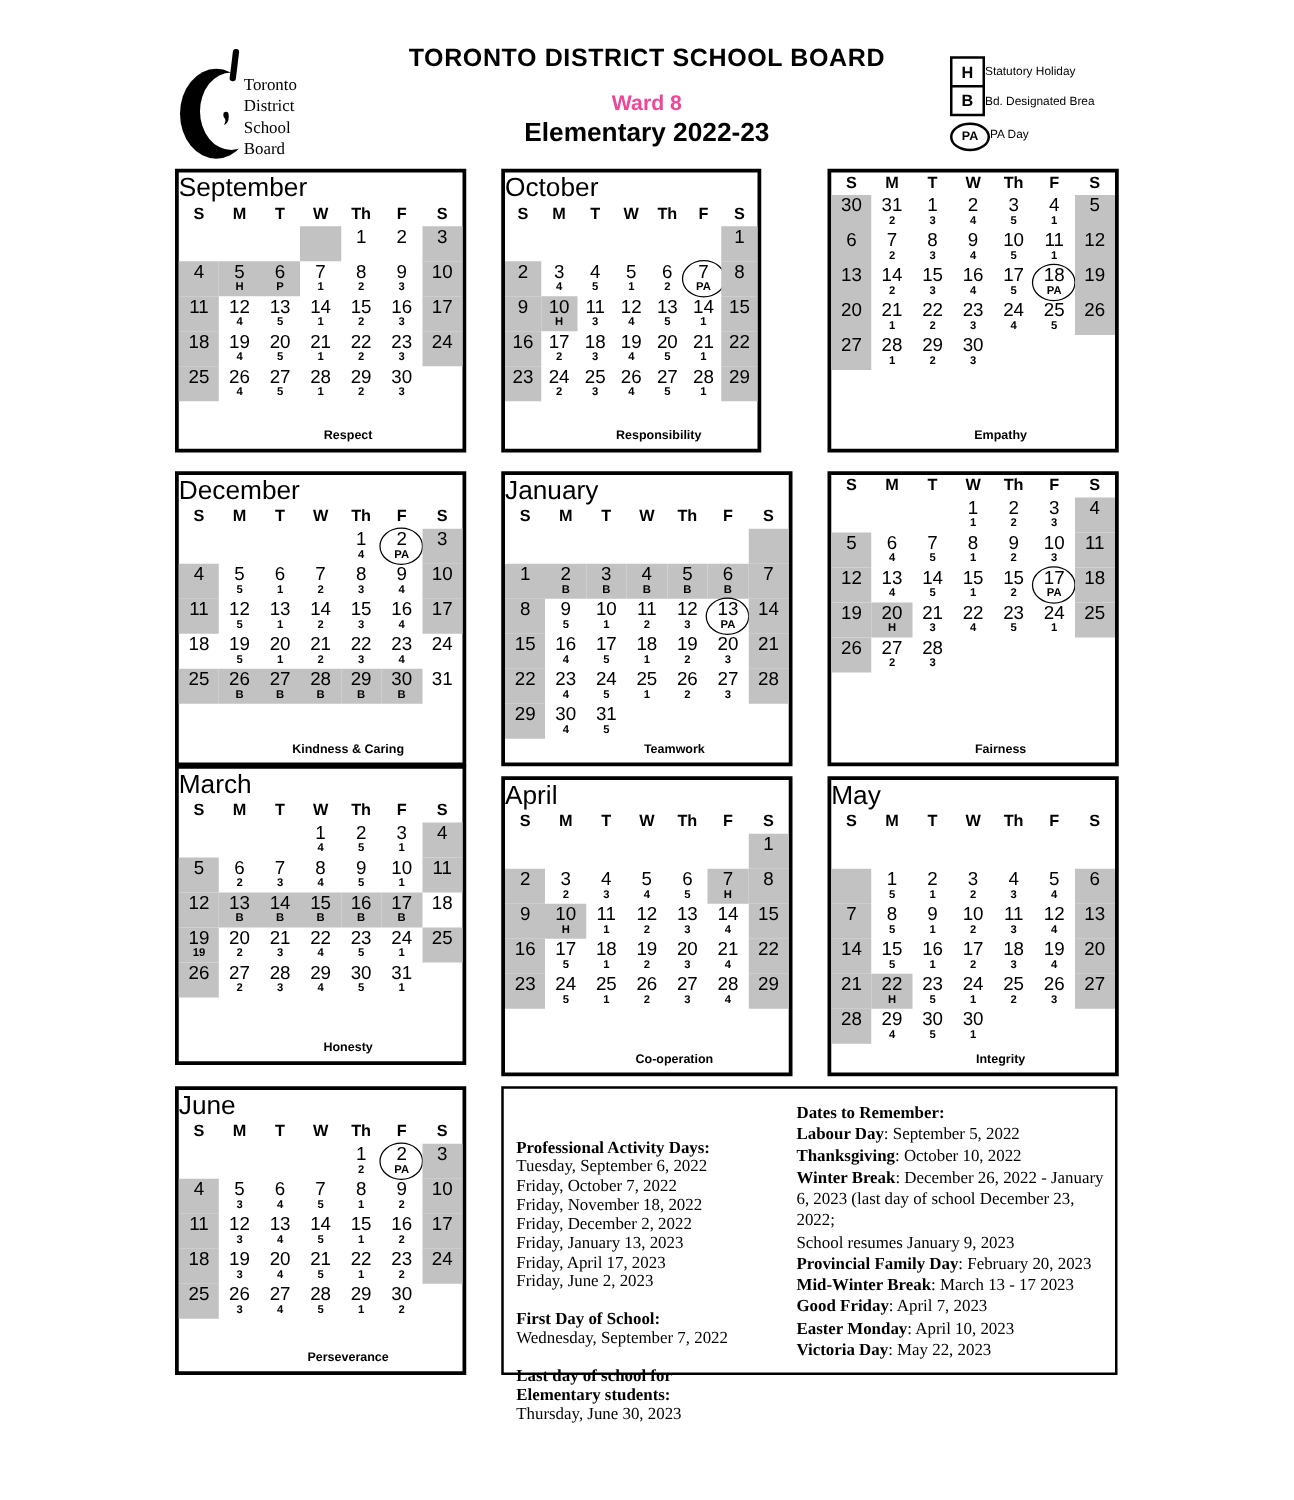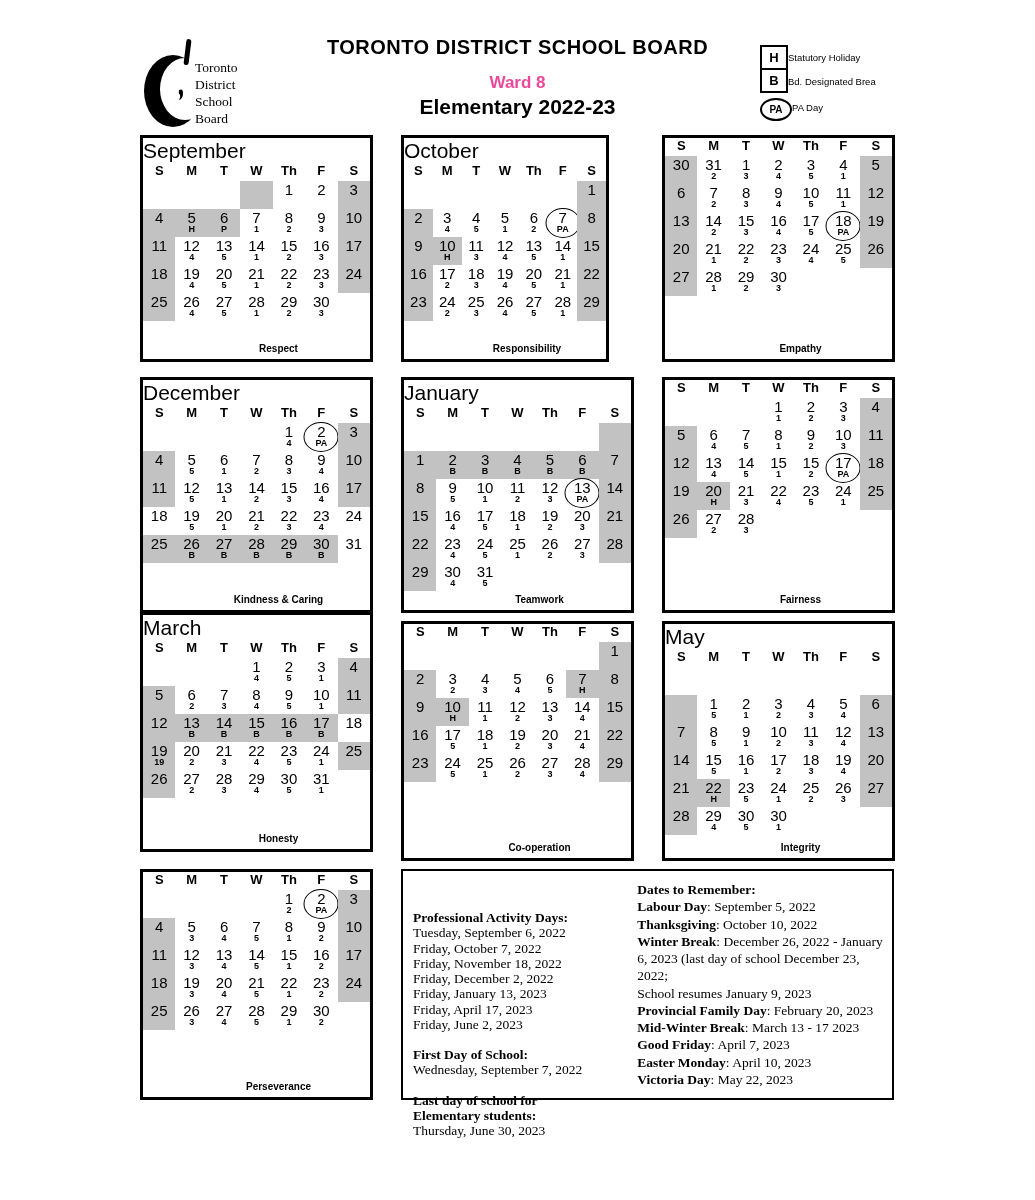--- a/index.html
+++ b/index.html
@@ -1259,20 +1259,21 @@
             <span class="day-sub">1</span>
           </div>
           <div class="day-cell">
             <span class="day-num"></span>
             <span class="day-sub"></span>
           </div>
         </div>
         <div class="trait">Honesty</div>
       </div>
       <div class="month-box" style="left: 401px; top: 621px; width: 233px; height: 240px;">
+        <div class="month-title">April</div>
         <div class="dow-row">
           <span class="dow-cell">S</span>
           <span class="dow-cell">M</span>
           <span class="dow-cell">T</span>
           <span class="dow-cell">W</span>
           <span class="dow-cell">Th</span>
           <span class="dow-cell">F</span>
           <span class="dow-cell">S</span>
         </div>
         <div class="week-row">
@@ -1614,20 +1615,21 @@
             <span class="day-sub"></span>
           </div>
           <div class="day-cell">
             <span class="day-num"></span>
             <span class="day-sub"></span>
           </div>
         </div>
         <div class="trait">Integrity</div>
       </div>
       <div class="month-box" style="left: 140px; top: 869px; width: 233px; height: 231px;">
+        <div class="month-title">June</div>
         <div class="dow-row">
           <span class="dow-cell">S</span>
           <span class="dow-cell">M</span>
           <span class="dow-cell">T</span>
           <span class="dow-cell">W</span>
           <span class="dow-cell">Th</span>
           <span class="dow-cell">F</span>
           <span class="dow-cell">S</span>
         </div>
         <div class="week-row">

